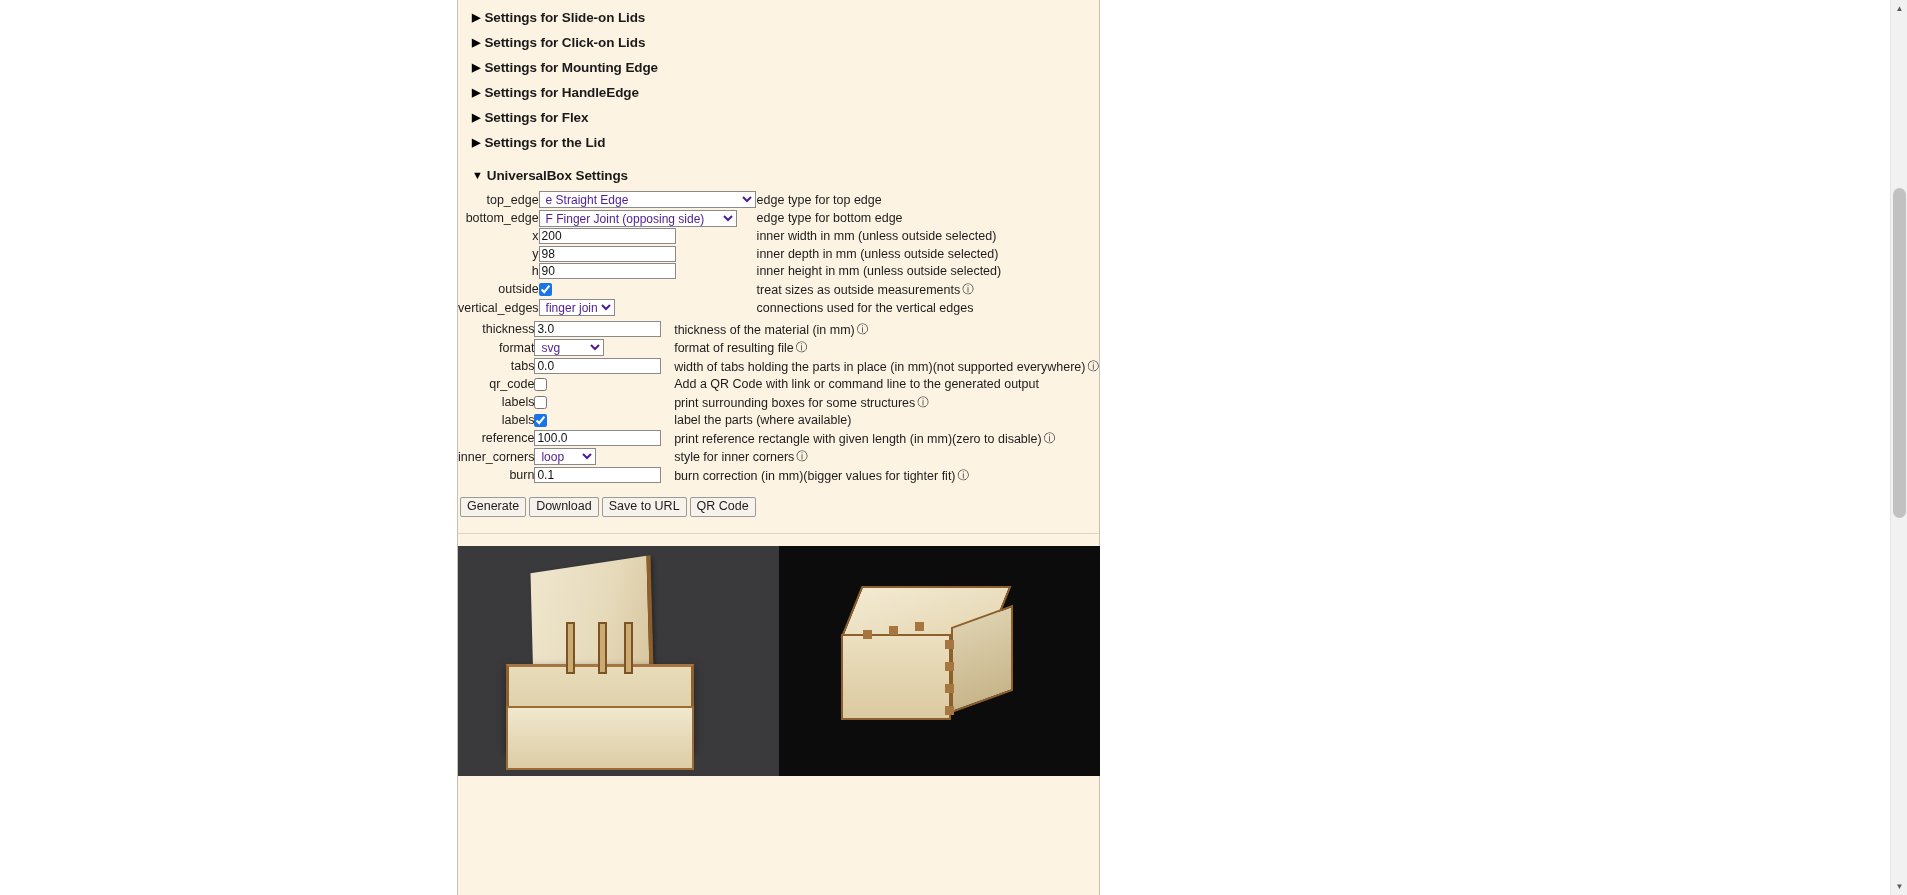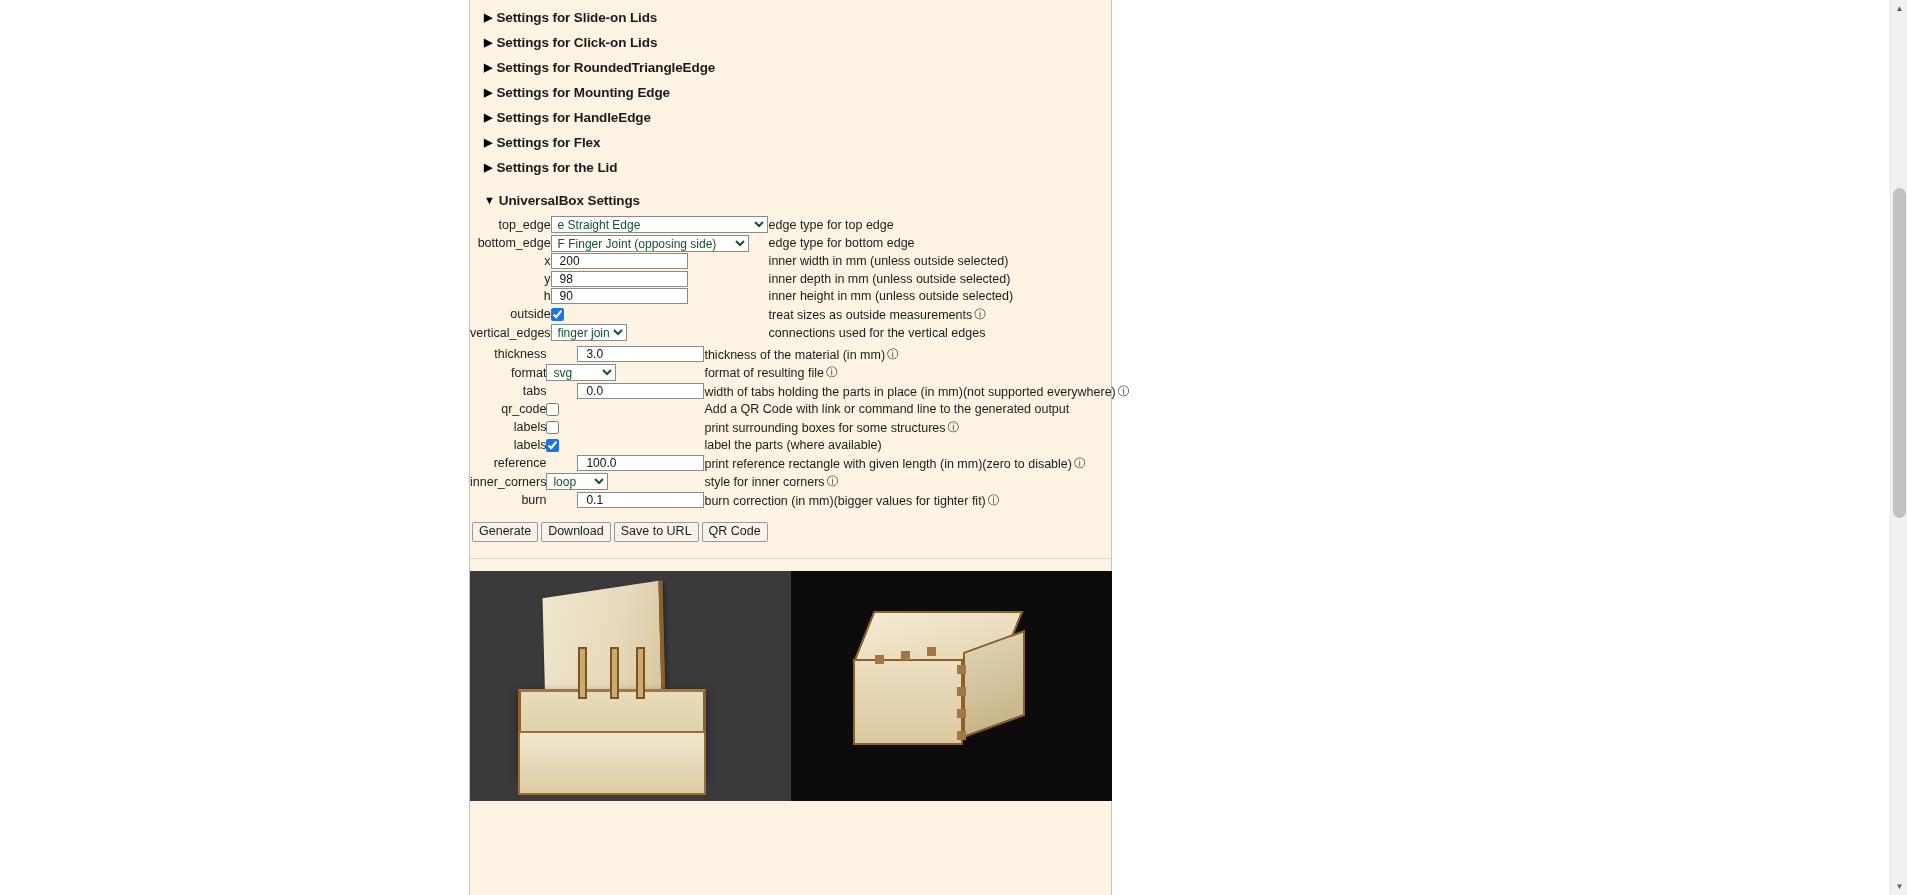--- a/index.html
+++ b/index.html
@@ -13,21 +13,21 @@
   #page {
     position: relative;
     width: 1907px;
     height: 895px;
     background: #ffffff;
   }
 
   
   .content-col {
     position: absolute;
-    left: 469px;
+    left: 457px;
     top: 0;
     width: 643px;
     min-height: 895px;
     background: #fdf3e3;
     border-left: 1px solid #c9c2b4;
     border-right: 1px solid #c9c2b4;
     padding: 0;
   }
 
   
@@ -79,33 +79,33 @@
     font-size: 12.5px;
     color: #1c1c1c;
   }
 
   input.text {
     font-family: "Liberation Sans", sans-serif;
     font-size: 12px;
     color: #111;
     height: 16px;
     line-height: 14px;
-    padding: 0 8px;
+    padding: 0 2px;
     border: 1px solid #8a8a8a;
     background: #ffffff;
     border-radius: 0;
     outline: none;
   }
-  input.w-long { width: 127px; margin-left: 31px; }
+  input.w-long { width: 127px; }
   input.w-med  { width: 137px; }
 
   select.sel {
     font-family: "Liberation Sans", sans-serif;
     font-size: 12px;
-    color: #14532d;
+    color: #4c1d95;
     height: 17px;
     border: 1px solid #8a8a8a;
     background: #ffffff;
     border-radius: 0;
     padding: 0 1px 0 2px;
   }
   select.sel-wide  { width: 217px; }
   select.sel-mid   { width: 198px; }
   select.sel-small { width: 76px; }
   select.sel-fmt   { width: 70px; }
@@ -276,23 +276,20 @@
 <div id="page">
 
   <div class="content-col">
 
     <div style="padding-top:5px;">
       <div class="group-header">
         <span class="tri">▶</span><span>Settings for Slide-on Lids</span>
       </div>
       <div class="group-header">
         <span class="tri">▶</span><span>Settings for Click-on Lids</span>
-      </div>
-      <div class="group-header">
-        <span class="tri">▶</span><span>Settings for RoundedTriangleEdge</span>
       </div>
       <div class="group-header">
         <span class="tri">▶</span><span>Settings for Mounting Edge</span>
       </div>
       <div class="group-header">
         <span class="tri">▶</span><span>Settings for HandleEdge</span>
       </div>
       <div class="group-header">
         <span class="tri">▶</span><span>Settings for Flex</span>
       </div>

